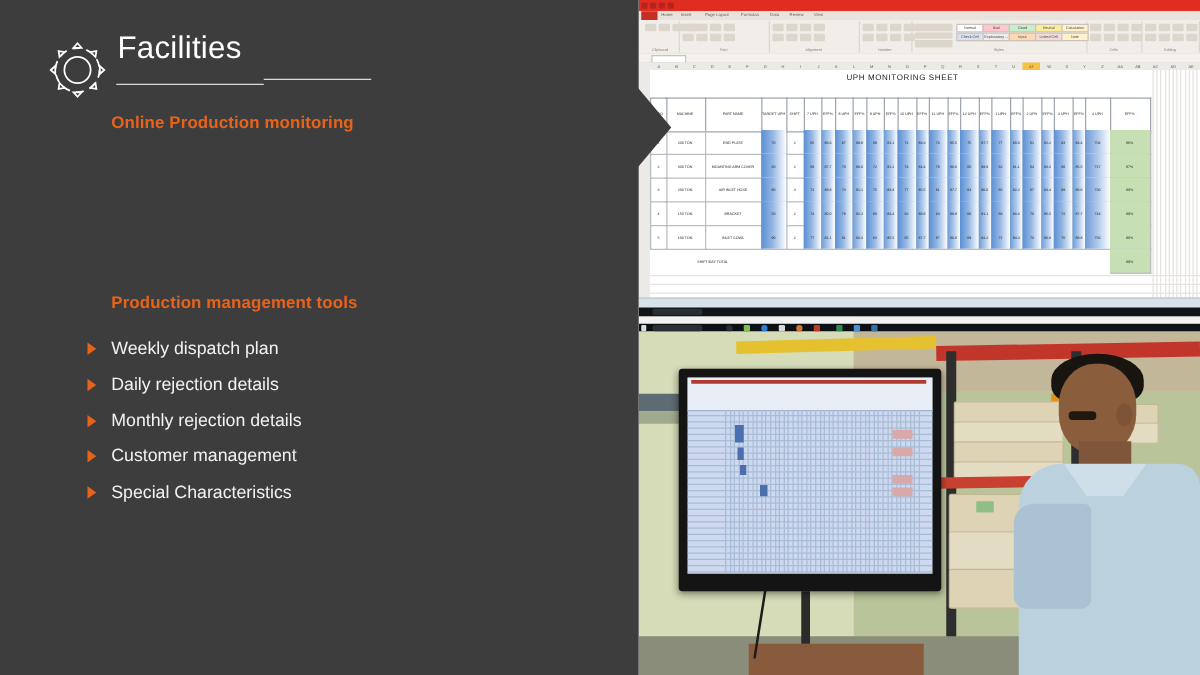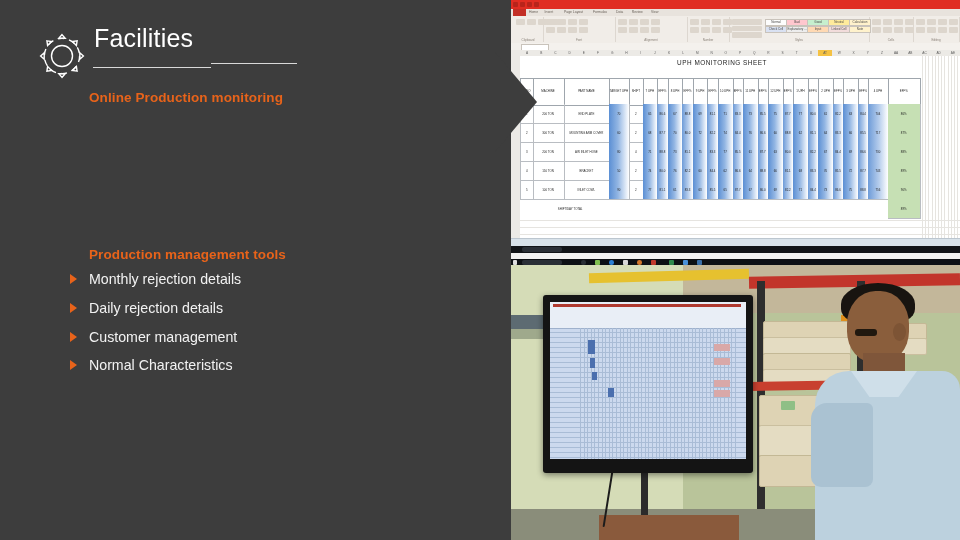--- a/index.html
+++ b/index.html
@@ -24,21 +24,21 @@
   }
   .title-rule-a{position:absolute;left:57px;top:41px;width:118px;height:1px;background:#d9d9d9;}
   .title-rule-b{position:absolute;left:175px;top:37px;width:86px;height:1px;background:#d9d9d9;}
 
   .h-sub{
     position:absolute;left:89px;
     color:#E8631A;font-weight:bold;font-size:13.5px;
     letter-spacing:.1px;white-space:nowrap;
   }
   #h1{top:90px;}
-  #h2{top:234px;margin-top:13px;}
+  #h2{top:234px;}
 
   .para{
     position:absolute;left:89px;top:126px;width:337px;
     color:#ffffff;font-size:12.4px;line-height:19.3px;
     text-align:justify;
   }
   .para .hl{color:#C0621F;}
   .para .hl2{color:#B8703A;}
   .para .hl3{color:#B07A4E;}
 
@@ -172,24 +172,25 @@
       <span class="title-rule-a"></span>
       <span class="title-rule-b"></span>
     </div>
 
     <div class="h-sub" id="h1">Online Production monitoring</div>
 
 
     <div class="h-sub" id="h2">Production management tools</div>
 
     <div class="bullets" id="bullet-list">
+        <div class="b-item"><span class="b-mark"></span><span>Weekly dispatch plan</span></div>
+        <div class="b-item"><span class="b-mark"></span><span>Daily rejection details</span></div>
         <div class="b-item"><span class="b-mark"></span><span>Monthly rejection details</span></div>
-        <div class="b-item"><span class="b-mark"></span><span>Daily rejection details</span></div>
         <div class="b-item"><span class="b-mark"></span><span>Customer management</span></div>
-        <div class="b-item"><span class="b-mark"></span><span>Normal Characteristics</span></div>
+        <div class="b-item"><span class="b-mark"></span><span>Special Characteristics</span></div>
       </div>
   </div>
 
   <div class="right-pane">
 
     <div class="xl">
       <div class="xl-title">
         <span class="xl-qat">
             <i></i>
             <i></i>

